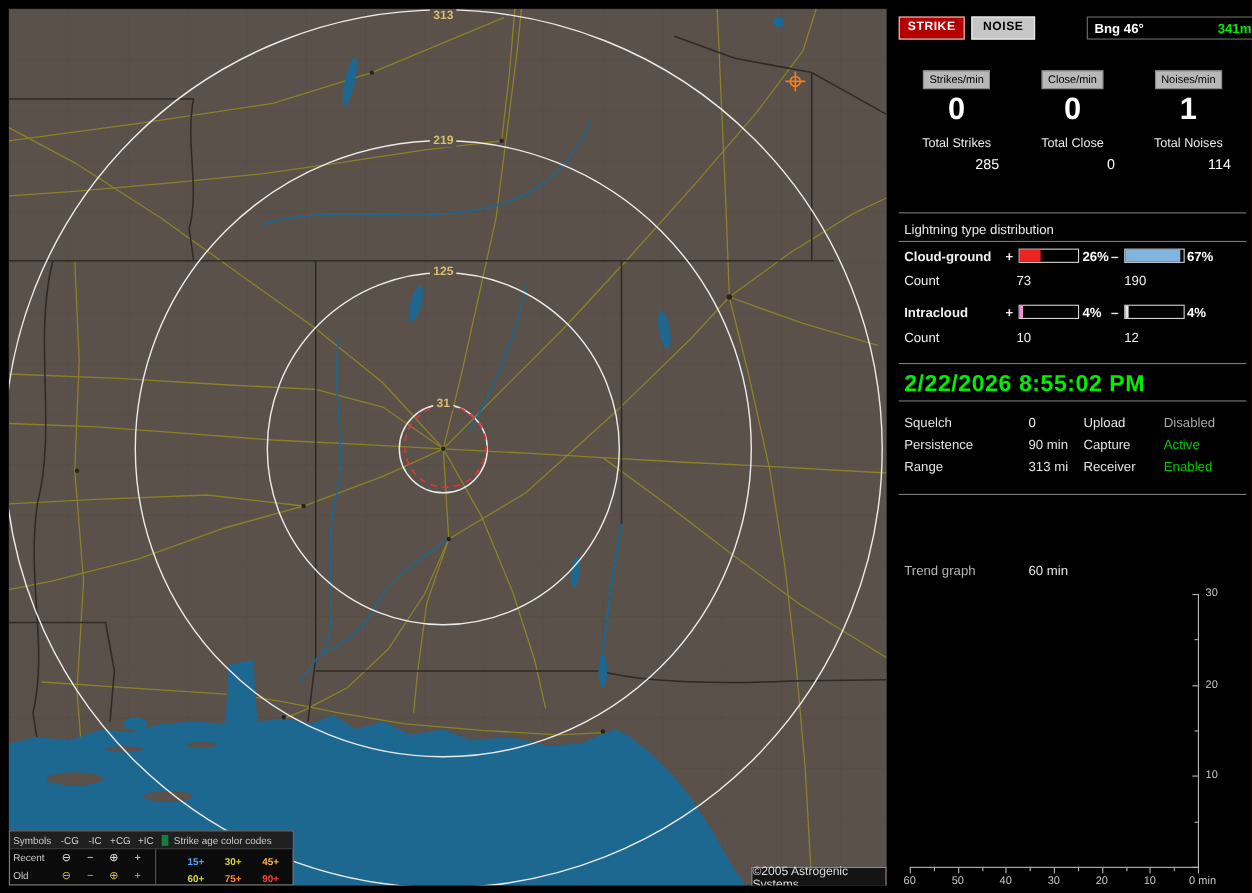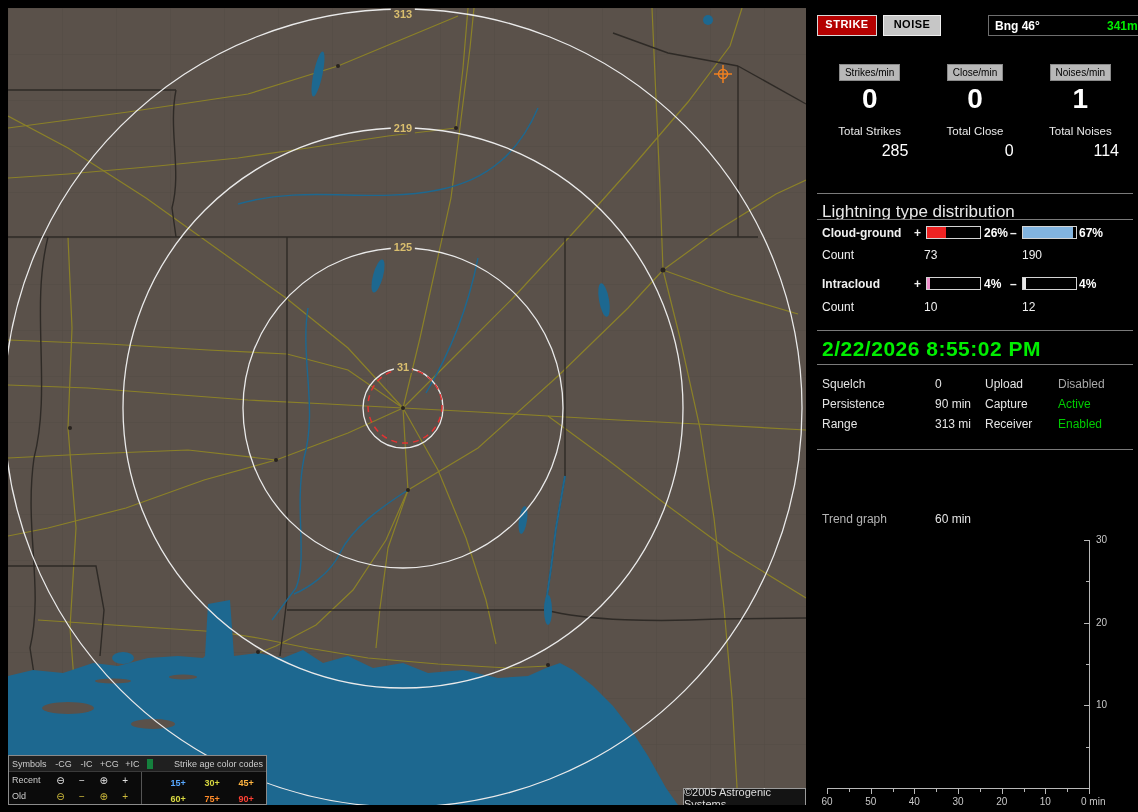--- a/index.html
+++ b/index.html
@@ -11,42 +11,42 @@
   .map-svg{position:absolute;left:0;top:0;}
   .ring-label{position:absolute;left:395px;transform:translateX(-50%);font-size:11px;font-weight:bold;
               color:#d9be6e;background:#5a514a;padding:0 3px;line-height:12px;}
   .legend{position:absolute;left:0;top:747px;width:257px;background:#0b0b0b;border:1px solid #8a8a8a;
           color:#cccccc;font-size:9px;}
   .lg-row{display:flex;align-items:center;height:16px;padding:0 3px;}
   .lg-head{height:15px;background:#202020;border-bottom:1px solid #3a3a3a;}
   .lg-c0{width:40px;}
   .lg-c{width:23px;text-align:center;}
   .lg-sym{font-size:10px;}
-  .lg-age-head{flex:1;border-left:6px solid #15803d;margin-left:3px;padding-left:5px;text-align:right;}
+  .lg-age-head{flex:1;border-left:6px solid #15803d;margin-left:3px;padding-left:5px;}
   .lg-age-sec{flex:1;display:flex;align-items:flex-end;border-left:1px solid #555;margin-left:5px;padding-left:19px;height:100%;}
   .lg-age{width:34px;text-align:center;font-weight:bold;}
   .copyright{position:absolute;left:675px;top:780px;width:121px;height:18px;background:#141414;
              border:1px solid #9a9a9a;color:#dddddd;font-size:11px;display:flex;align-items:center;justify-content:center;}
 
   
   .sidebar{position:absolute;left:812px;top:0;width:326px;height:812px;}
   .btn{position:absolute;top:15px;height:19px;font-size:11px;font-weight:bold;text-align:center;line-height:17px;cursor:pointer;}
   .btn-strike{left:5px;width:58px;background:#b40000;color:#fff;border:1px solid #d8d8d8;letter-spacing:0.5px;}
   .btn-noise{left:71px;width:56px;background:#c6c6c6;color:#000;border:1px solid #efefef;letter-spacing:0.5px;}
   .bng-panel{position:absolute;left:176px;top:15px;width:146px;height:19px;background:#000;border:1px solid #6e6e6e;
              display:flex;justify-content:space-between;align-items:center;padding:0 6px;font-size:12px;font-weight:bold;color:#fff;}
   .rates{position:absolute;left:5px;top:62px;width:316px;display:flex;}
   .rate-col{flex:1;text-align:center;}
   .chip{display:inline-block;background:#b8b8b8;color:#000;font-size:10px;line-height:13px;padding:1px 5px;
         border:1px solid #8a8a8a;cursor:pointer;}
   .rate-val{font-size:28px;font-weight:bold;color:#fff;margin-top:3px;line-height:30px;}
   .total-lbl{font-size:11.5px;color:#eaeaea;margin-top:11px;}
-  .total-val{font-size:16px;color:#fff;margin-top:5px;text-align:right;padding-right:14px;}
+  .total-val{font-size:13px;color:#fff;margin-top:5px;text-align:right;padding-right:14px;}
   .hline{position:absolute;left:5px;width:316px;height:1px;background:#7a7a7a;}
-  .dist-title{position:absolute;left:10px;top:202px;font-size:17px;color:#e8e8e8;}
+  .dist-title{position:absolute;left:10px;top:202px;font-size:12px;color:#e8e8e8;}
   .dist-row{position:absolute;left:5px;width:316px;height:14px;font-size:12px;}
   .dist-row span{position:absolute;top:0;}
   .d-label{left:5px;font-weight:bold;color:#f0f0f0;}
   .d-sign{font-weight:bold;color:#f0f0f0;}
   .bar{top:1px;width:53px;height:11px;border:1px solid #d4d4d4;background:#000;}
   .bar i{display:block;height:100%;width:0;}
   .d-pct{font-weight:bold;color:#fff;}
   .c-lbl{left:5px;color:#f0f0f0;}
   .c-plus{left:107px;color:#f0f0f0;}
   .c-minus{left:205px;color:#f0f0f0;}

